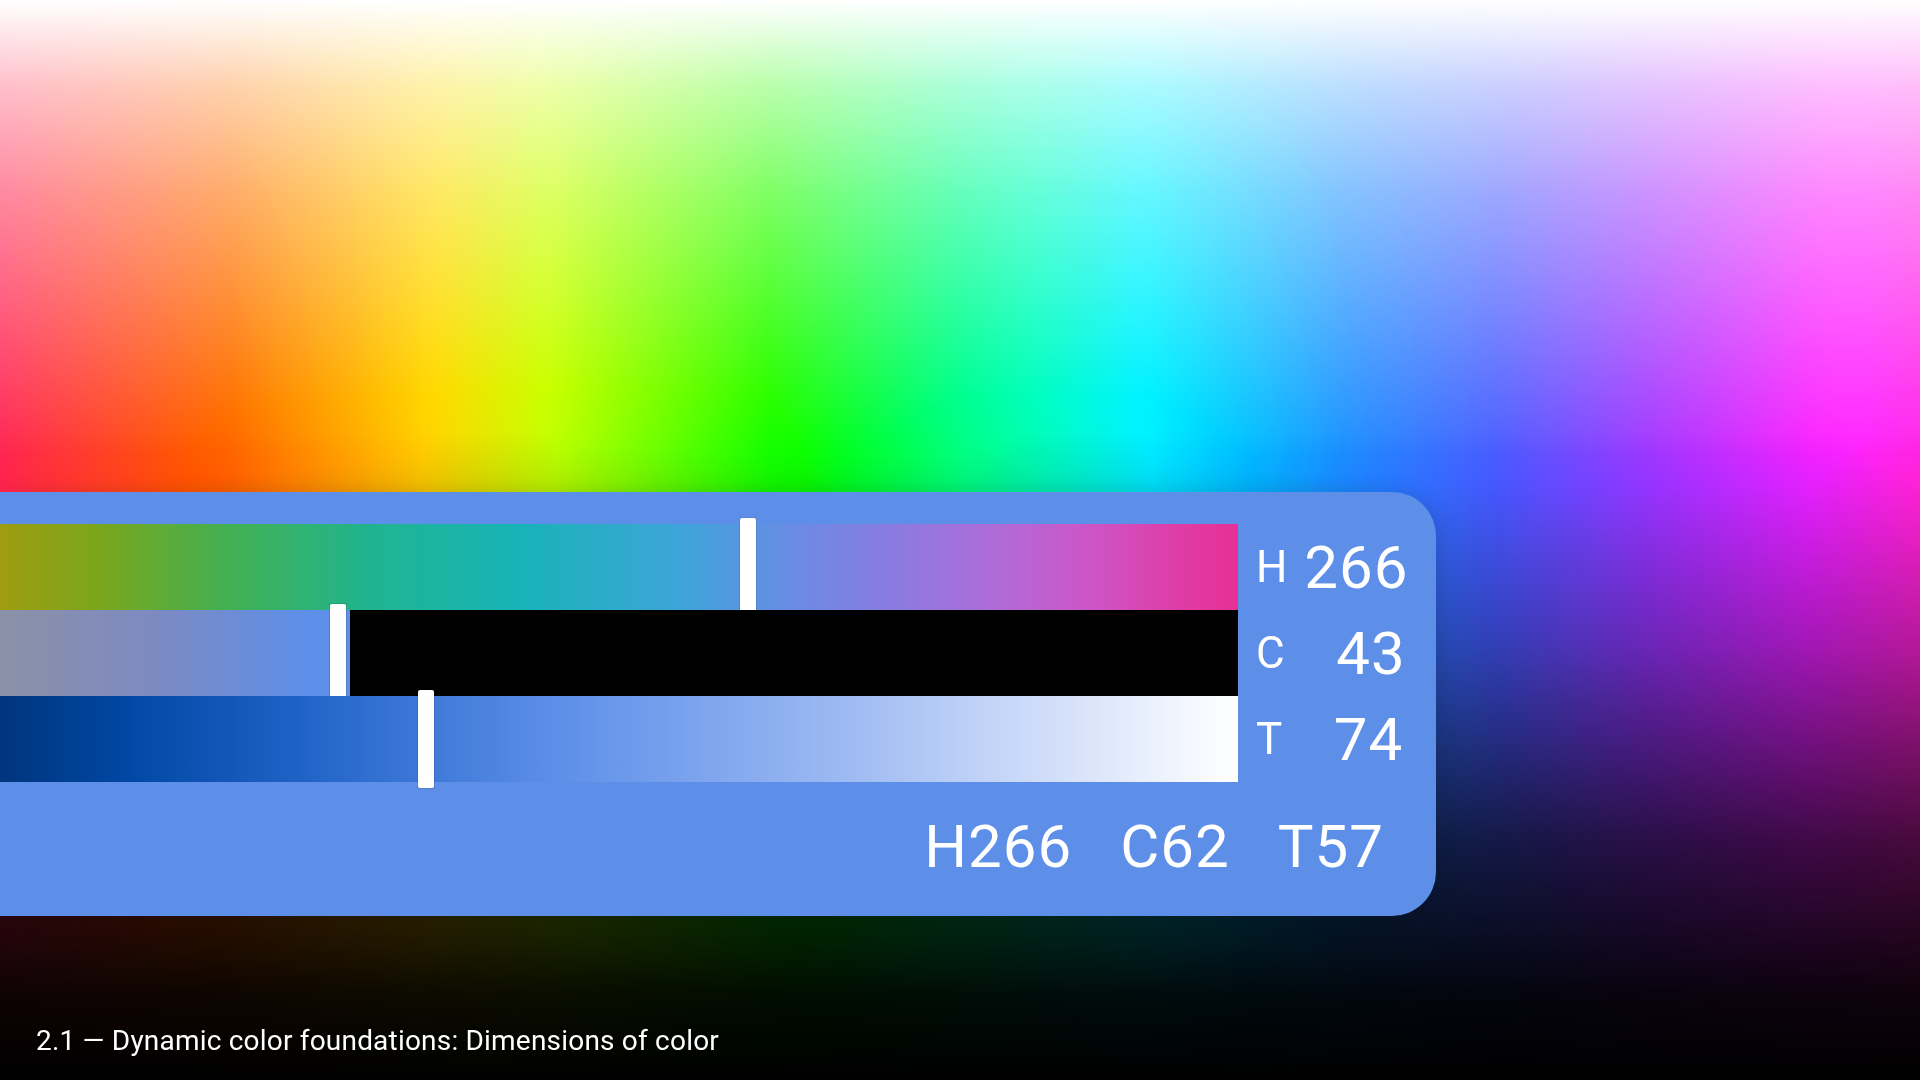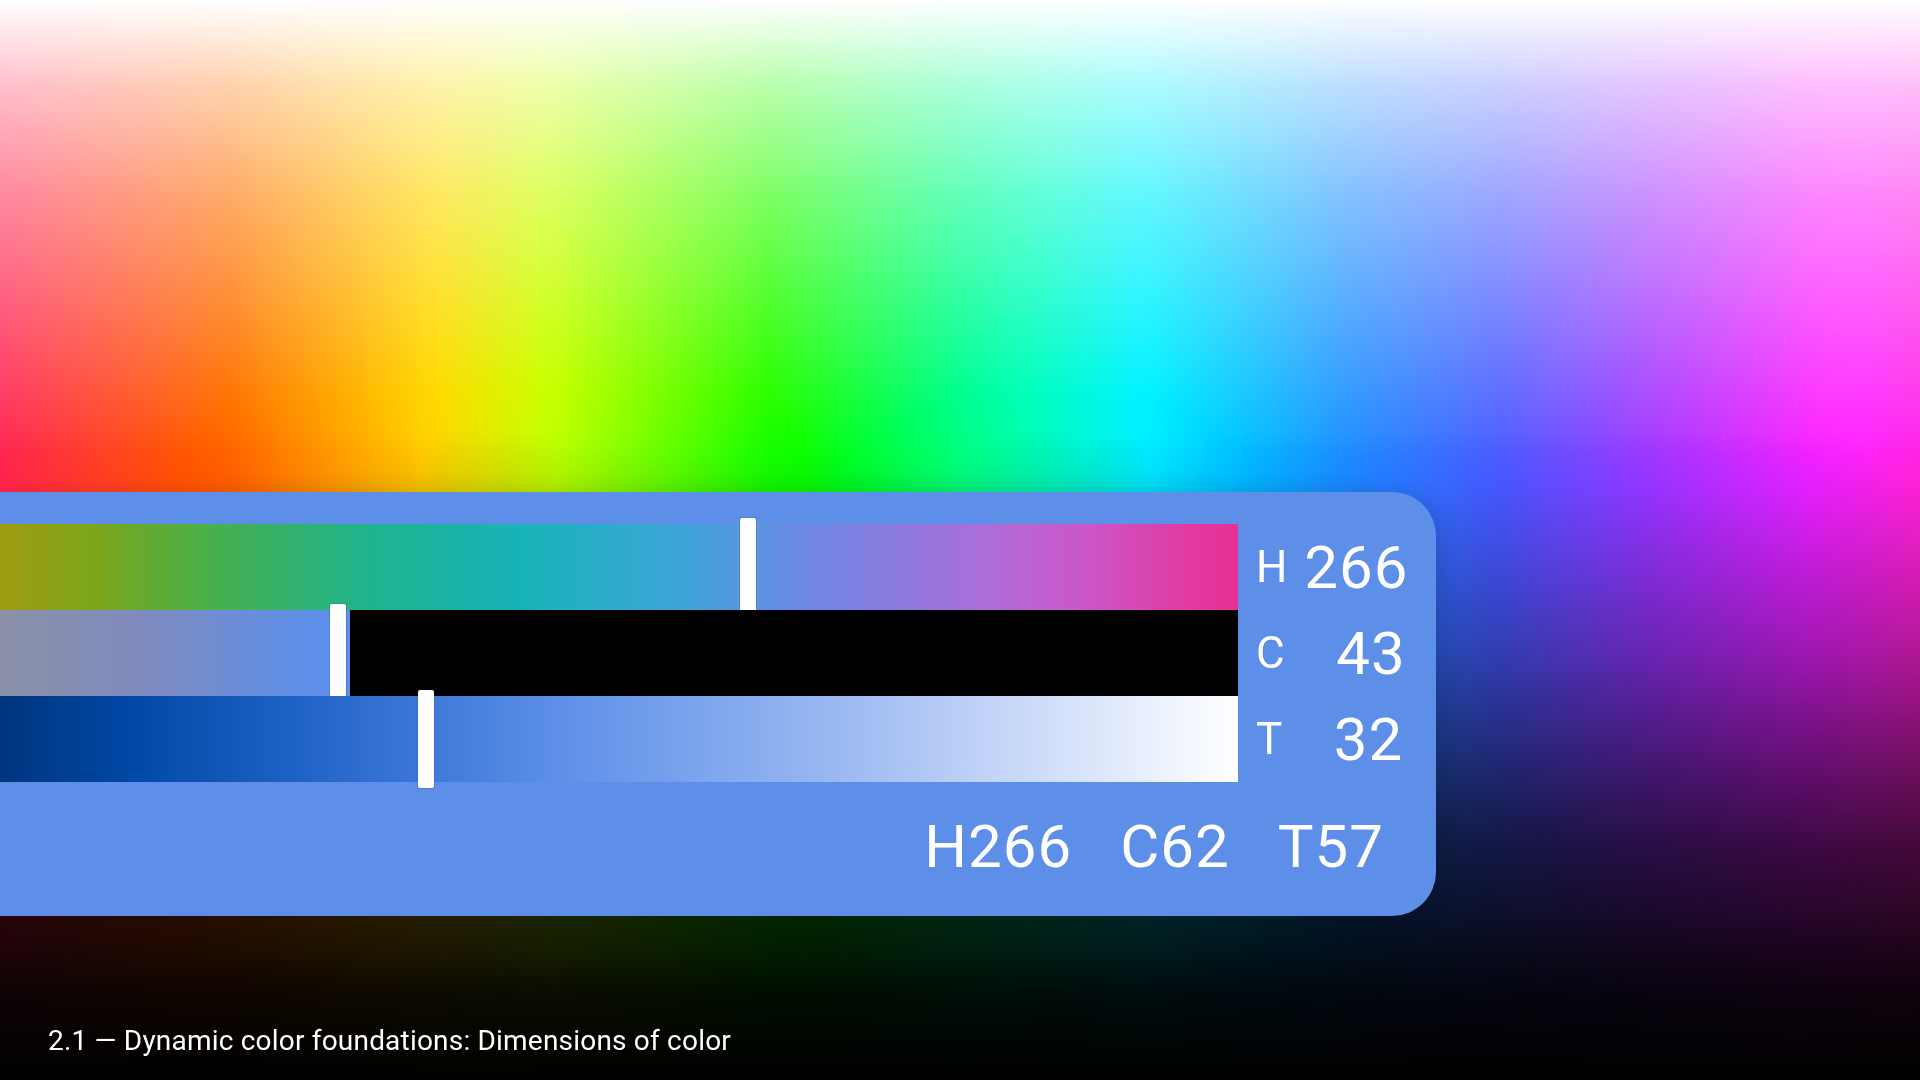--- a/index.html
+++ b/index.html
@@ -162,21 +162,21 @@
     bottom: 0;
     width: 100%;
     height: 80px;
     display: flex;
     align-items: center;
   }
   .caption {
     color: #fff;
     font-size: 28px;
     font-weight: 400;
-    margin-left: 48px;
+    margin-left: 36px;
     letter-spacing: .2px;
     text-shadow: 0 1px 3px rgba(0,0,0,.6);
   }
 </style>
 </head>
 <body>
 
 <div class="color-field"></div>
 
 <div class="hct-panel">
@@ -201,21 +201,21 @@
         <span class="val">43</span>
       </div>
     </div>
 
     <div class="slider-row">
       <div class="track track-tone">
         <div class="thumb" id="thumb-tone" style="left: 426px;"></div>
       </div>
       <div class="readout">
         <span class="key">T</span>
-        <span class="val">32</span>
+        <span class="val">74</span>
       </div>
     </div>
 
   </div>
 
   <div class="summary">
     <span>H266</span>
     <span>C62</span>
     <span>T57</span>
   </div>

